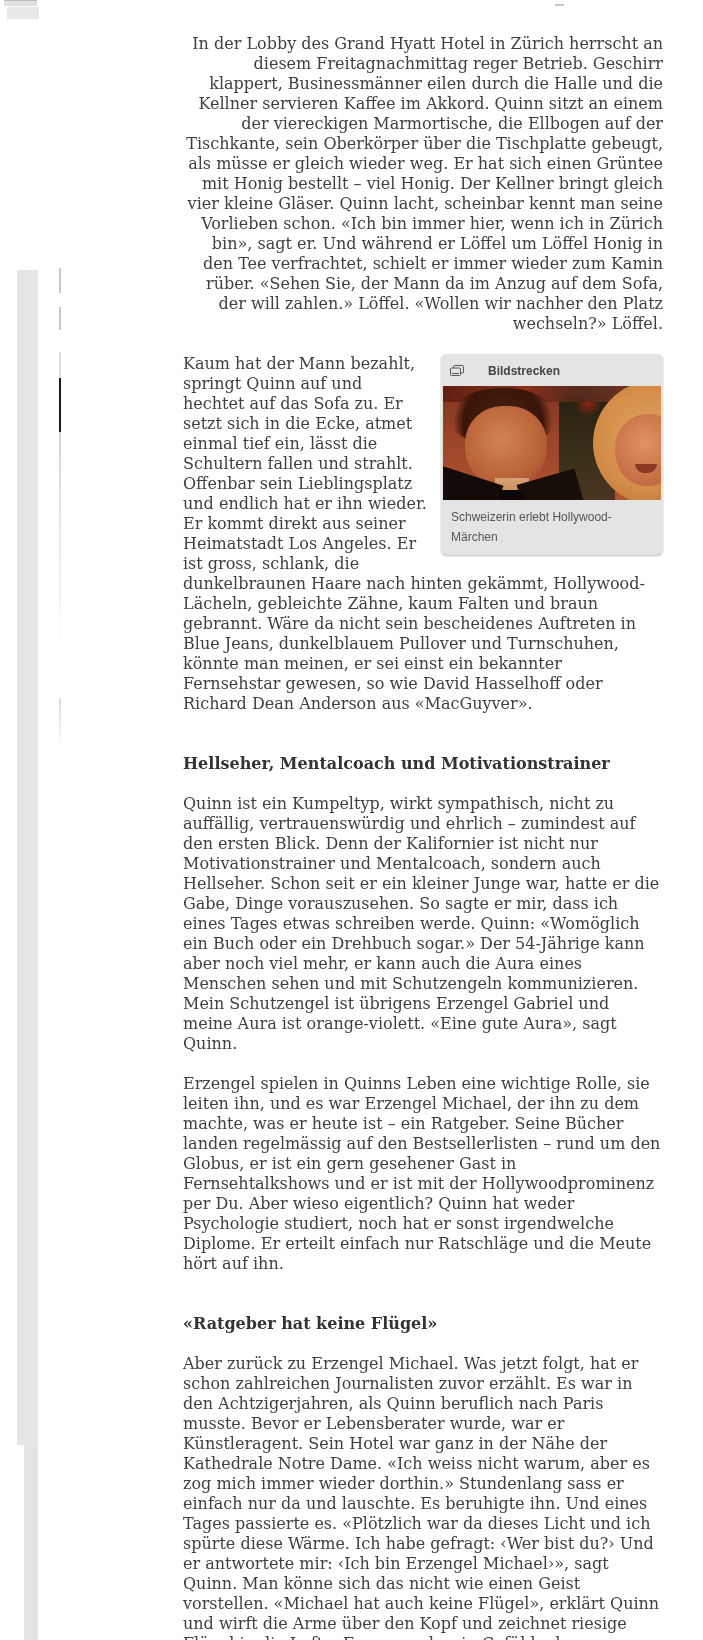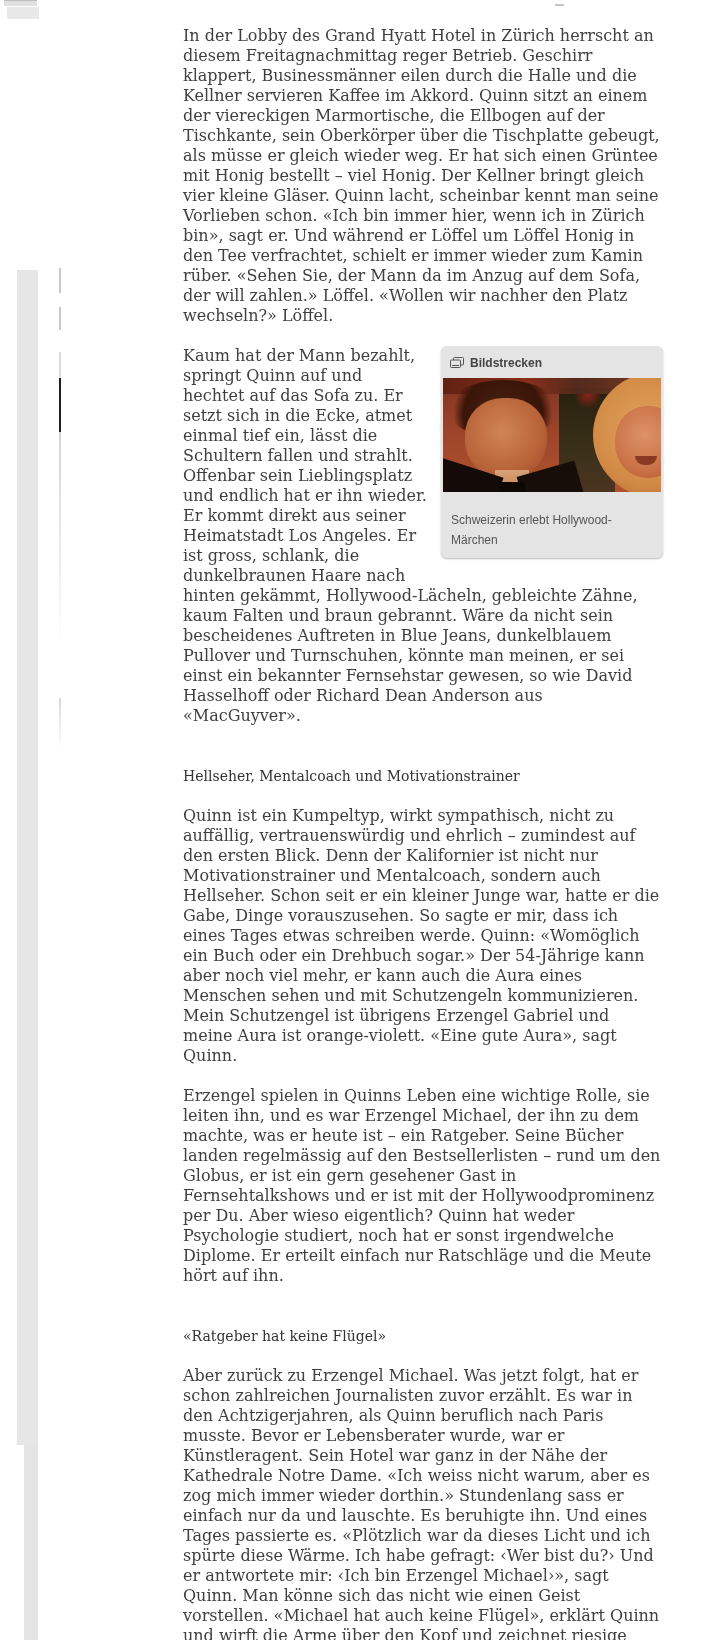--- a/index.html
+++ b/index.html
@@ -26,37 +26,37 @@
   .vseg-4 { top:432px; height:216px; background:linear-gradient(#d4d4d4,rgba(212,212,212,0)); }
   .vseg-5 { top:698px; height:52px; background:linear-gradient(#d9d9d9,rgba(217,217,217,0)); }
 
   
   .article {
     position:absolute; left:183px; top:0; width:480px;
     color:#3f3f3f; font-size:16px; line-height:20px;
     text-align:left;
   }
   .para { margin:20px 0; }
-  .para.first { margin-top:26px; }
+  .para.first { margin-top:34px;text-align:right; }
   .section-heading {
-    font-size:14px; font-weight:normal; color:#333333;
+    font-size:16px; font-weight:bold; color:#333333;
     margin:40px 0 20px; line-height:20px;
   }
 
   
   .gallery-float {
     float:right; display:block;
     width:222px; margin:0 0 14px 14px;
     background:#e4e4e4;
     border-radius:6px;
     box-shadow:0 1px 2px rgba(0,0,0,0.28);
     font-family:"Liberation Sans",sans-serif;
   }
   .gallery-header {
-    display:flex; align-items:center; gap:6px;
+    display:flex; align-items:center; gap:24px;
     padding:7px 9px 5px;
     font-size:12px; font-weight:bold; color:#444444;
   }
   .gallery-header svg { display:block; }
   .gallery-photo {
     display:block; position:relative;
     margin:0 2px; height:114px; overflow:hidden;
     background:linear-gradient(180deg,#7e3322 0%,#9c4429 45%,#b0532f 100%);
   }
   .gp { position:absolute; }
@@ -79,21 +79,21 @@
   .gp-bowtie { left:56px; top:104px; width:26px; height:12px; background:#0d0806;
     border-radius:3px; }
   .gp-woman-hair { left:150px; top:-6px; width:128px; height:126px; border-radius:50%;
     background:radial-gradient(circle at 42% 45%,#e2a35c 0%,#d18a45 55%,#b96f36 78%,rgba(185,111,54,0) 88%); }
   .gp-woman-face { left:172px; top:28px; width:66px; height:72px; border-radius:48%;
     background:radial-gradient(circle at 45% 40%,#dd9266 0%,#c96f45 65%,#b25a36 100%); }
   .gp-smile { left:192px; top:78px; width:22px; height:9px; border-radius:0 0 11px 11px;
     background:#8a3a24; }
   .gallery-caption {
     display:block;
-    padding:18px 10px 8px;
+    padding:7px 10px 8px;
     font-size:12px; color:#555555;
   }
 </style>
 </head>
 <body>
 
 <div class="artifact artifact-a"></div>
 <div class="artifact artifact-b"></div>
 <div class="artifact artifact-dash"></div>
 <div class="artifact bar-upper"></div>

